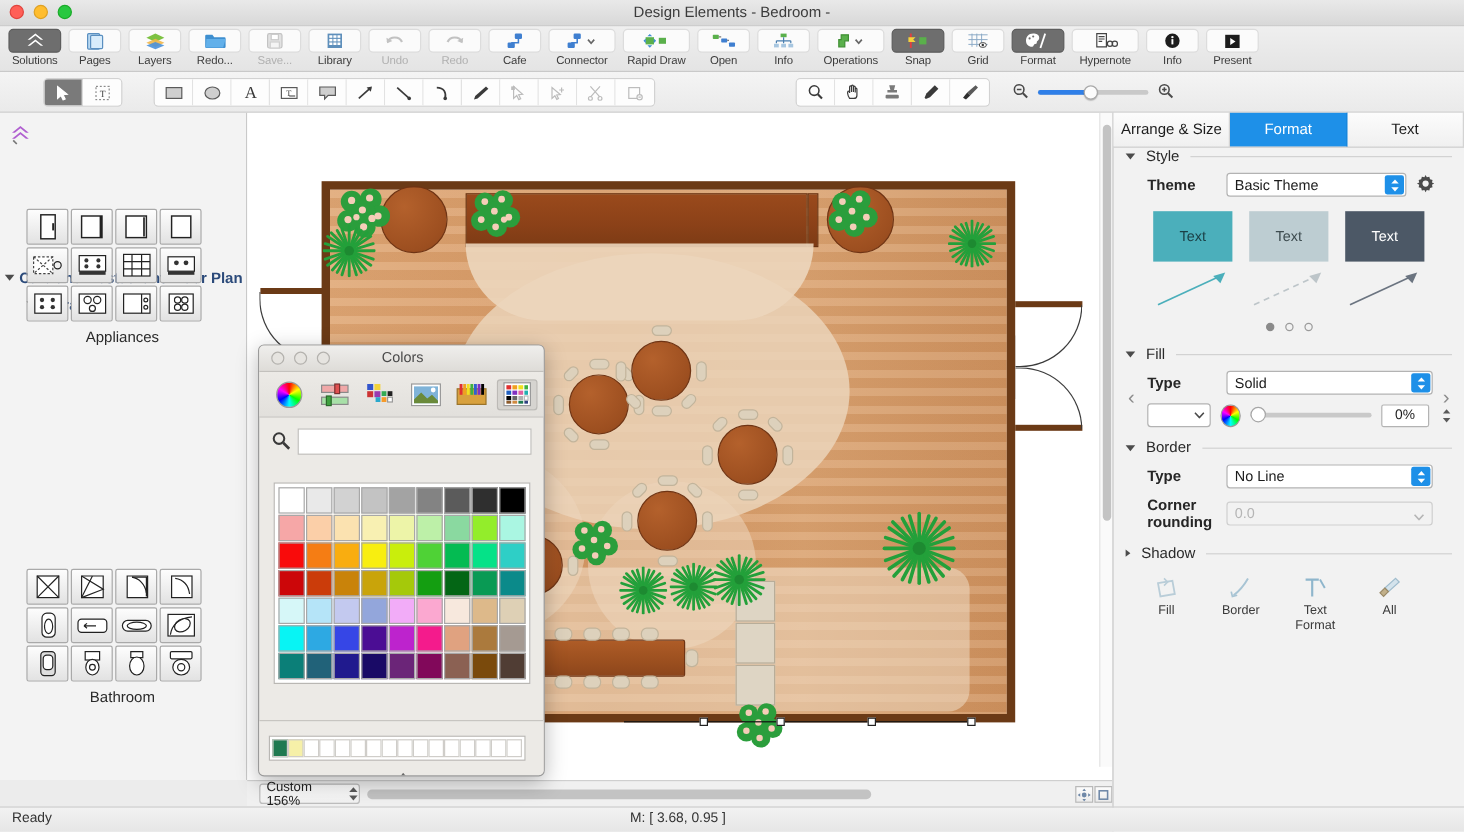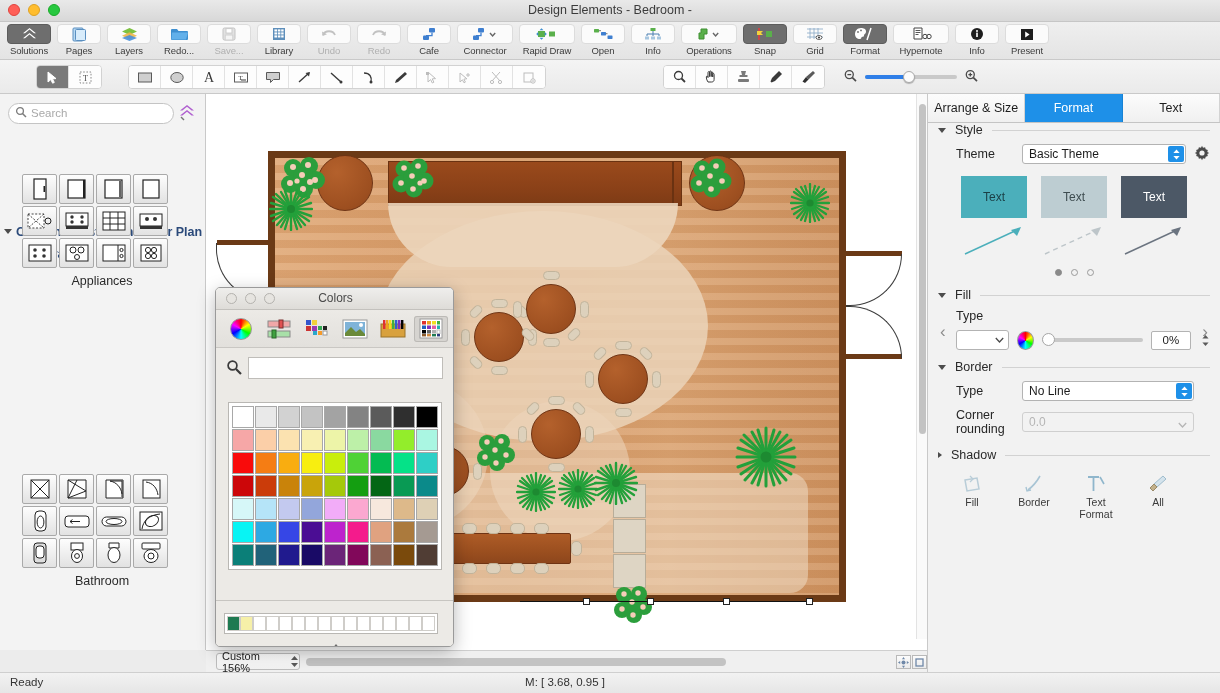--- a/index.html
+++ b/index.html
@@ -184,21 +184,21 @@
     border-left:1px solid #c9c9c9;
   }
   .rpTabs{display:flex;height:29px;border-bottom:1px solid #c4c4c4;}
   .rpTab{flex:1;display:flex;align-items:center;justify-content:center;font-size:12.5px;
      background:linear-gradient(#fcfcfc,#f0f0f0);border-right:1px solid #d3d3d3;color:#1d1d1d;}
   .rpTab.sel{background:#1e90e8;color:#fff;border-right:1px solid #1782d4;}
   .sect{padding:0 10px;}
   .sectHdr{display:flex;align-items:center;gap:5px;font-size:12.5px;color:#2a2a2a;}
   .sectHdr .line{flex:1;height:1px;background:#d2d2d2;margin-left:4px;}
   .row{display:flex;align-items:center;margin-top:7px;}
-  .rowLabel{font-size:12.5px;color:#262626;}
+  .rowLabel{font-size:12.5px;color:#262626;font-weight:bold;}
   .selectBox{
     height:20px;border:1px solid #b3b3b3;border-radius:3px;background:#fff;
     display:flex;align-items:center;font-size:12px;padding-left:6px;position:relative;color:#1a1a1a;
   }
   .selArrows{
     position:absolute;right:1px;top:1px;width:16px;height:16px;border-radius:2px;
     background:#1e90e8;display:flex;align-items:center;justify-content:center;
   }
   .selectBox.disabled{background:#f2f2f2;color:#b5b5b5;border-color:#cfcfcf;}
   .themeCards{display:flex;gap:14px;margin-top:12px;justify-content:center;align-items:flex-start;}
@@ -628,29 +628,20 @@
             <path d="M4.4 5.6h3.8M6.3 3.7v3.8" stroke="#4a4a4a" stroke-width="1.3"></path>
             <path d="M9.4 8.7 L13 12.2" stroke="#4a4a4a" stroke-width="1.7"></path>
           </svg>
       </span>
     </div>
   </div>
 
   <div class="sidebar">
 
     <div class="searchrow">
-      <div class="searchbox">
-        <span>
-          <svg width="12" height="12" viewBox="0 0 12 12">
-              <circle cx="5" cy="5" r="3.4" fill="none" stroke="#7d7d7d" stroke-width="1.3"></circle>
-              <path d="M7.5 7.5 L11 11" stroke="#7d7d7d" stroke-width="1.5"></path>
-            </svg>
-        </span>
-        <input type="text" placeholder="Search" style="">
-      </div>
       <span>
         <svg width="18" height="18" viewBox="0 0 18 18">
             <path d="M9 2 L16 7.6 L13.6 7.6 L9 3.8 L4.4 7.6 L2 7.6Z" fill="#b05fd0"></path>
             <path d="M9 7 L16 12.6 L13.6 12.6 L9 8.8 L4.4 12.6 L2 12.6Z" fill="#b05fd0"></path>
             <path d="M3 14 L6 17" stroke="#777" stroke-width="1.4"></path>
           </svg>
       </span>
     </div>
 
     <div class="treehdr" style="top:131px;">
@@ -1569,21 +1560,21 @@
 
     <div class="sect">
       <div class="sectHdr">
         <span class="tri down"></span>
         <span>Style</span>
         <span class="line"></span>
       </div>
 
       <div class="row">
         <span class="rowLabel" style="width:84px;padding-left:18px;">Theme</span>
-        <div class="selectBox" style="width:164px;">
+        <div class="selectBox" style="width:150px;">
           <span>Basic Theme</span>
           <span class="selArrows">
             <svg width="9" height="13" viewBox="0 0 9 13">
                 <path d="M4.5 1.5 L7.6 5 L1.4 5Z" fill="#fff"></path>
                 <path d="M4.5 11.5 L7.6 8 L1.4 8Z" fill="#fff"></path>
               </svg>
           </span>
         </div>
         <span style="margin-left:8px;">
           <svg width="16" height="16" viewBox="0 0 16 16">
@@ -1640,20 +1631,29 @@
 
     <div class="sect" style="margin-top:12px;">
       <div class="sectHdr">
         <span class="tri down"></span>
         <span>Fill</span>
         <span class="line"></span>
       </div>
 
       <div class="row">
         <span class="rowLabel" style="width:84px;padding-left:18px;">Type</span>
+        <div class="selectBox" style="width:172px;">
+          <span>Solid</span>
+          <span class="selArrows">
+            <svg width="9" height="13" viewBox="0 0 9 13">
+                <path d="M4.5 1.5 L7.6 5 L1.4 5Z" fill="#fff"></path>
+                <path d="M4.5 11.5 L7.6 8 L1.4 8Z" fill="#fff"></path>
+              </svg>
+          </span>
+        </div>
       </div>
 
       <div class="fillRow2" style="padding-left:18px;">
         <div class="colorWell">
           <svg width="9" height="6" viewBox="0 0 9 6">
               <path d="M0.8 1 L4.5 5 L8.2 1" fill="none" stroke="#4a4a4a" stroke-width="1.3"></path>
             </svg>
         </div>
         <div class="wheel"></div>
         <div class="opTrack">

